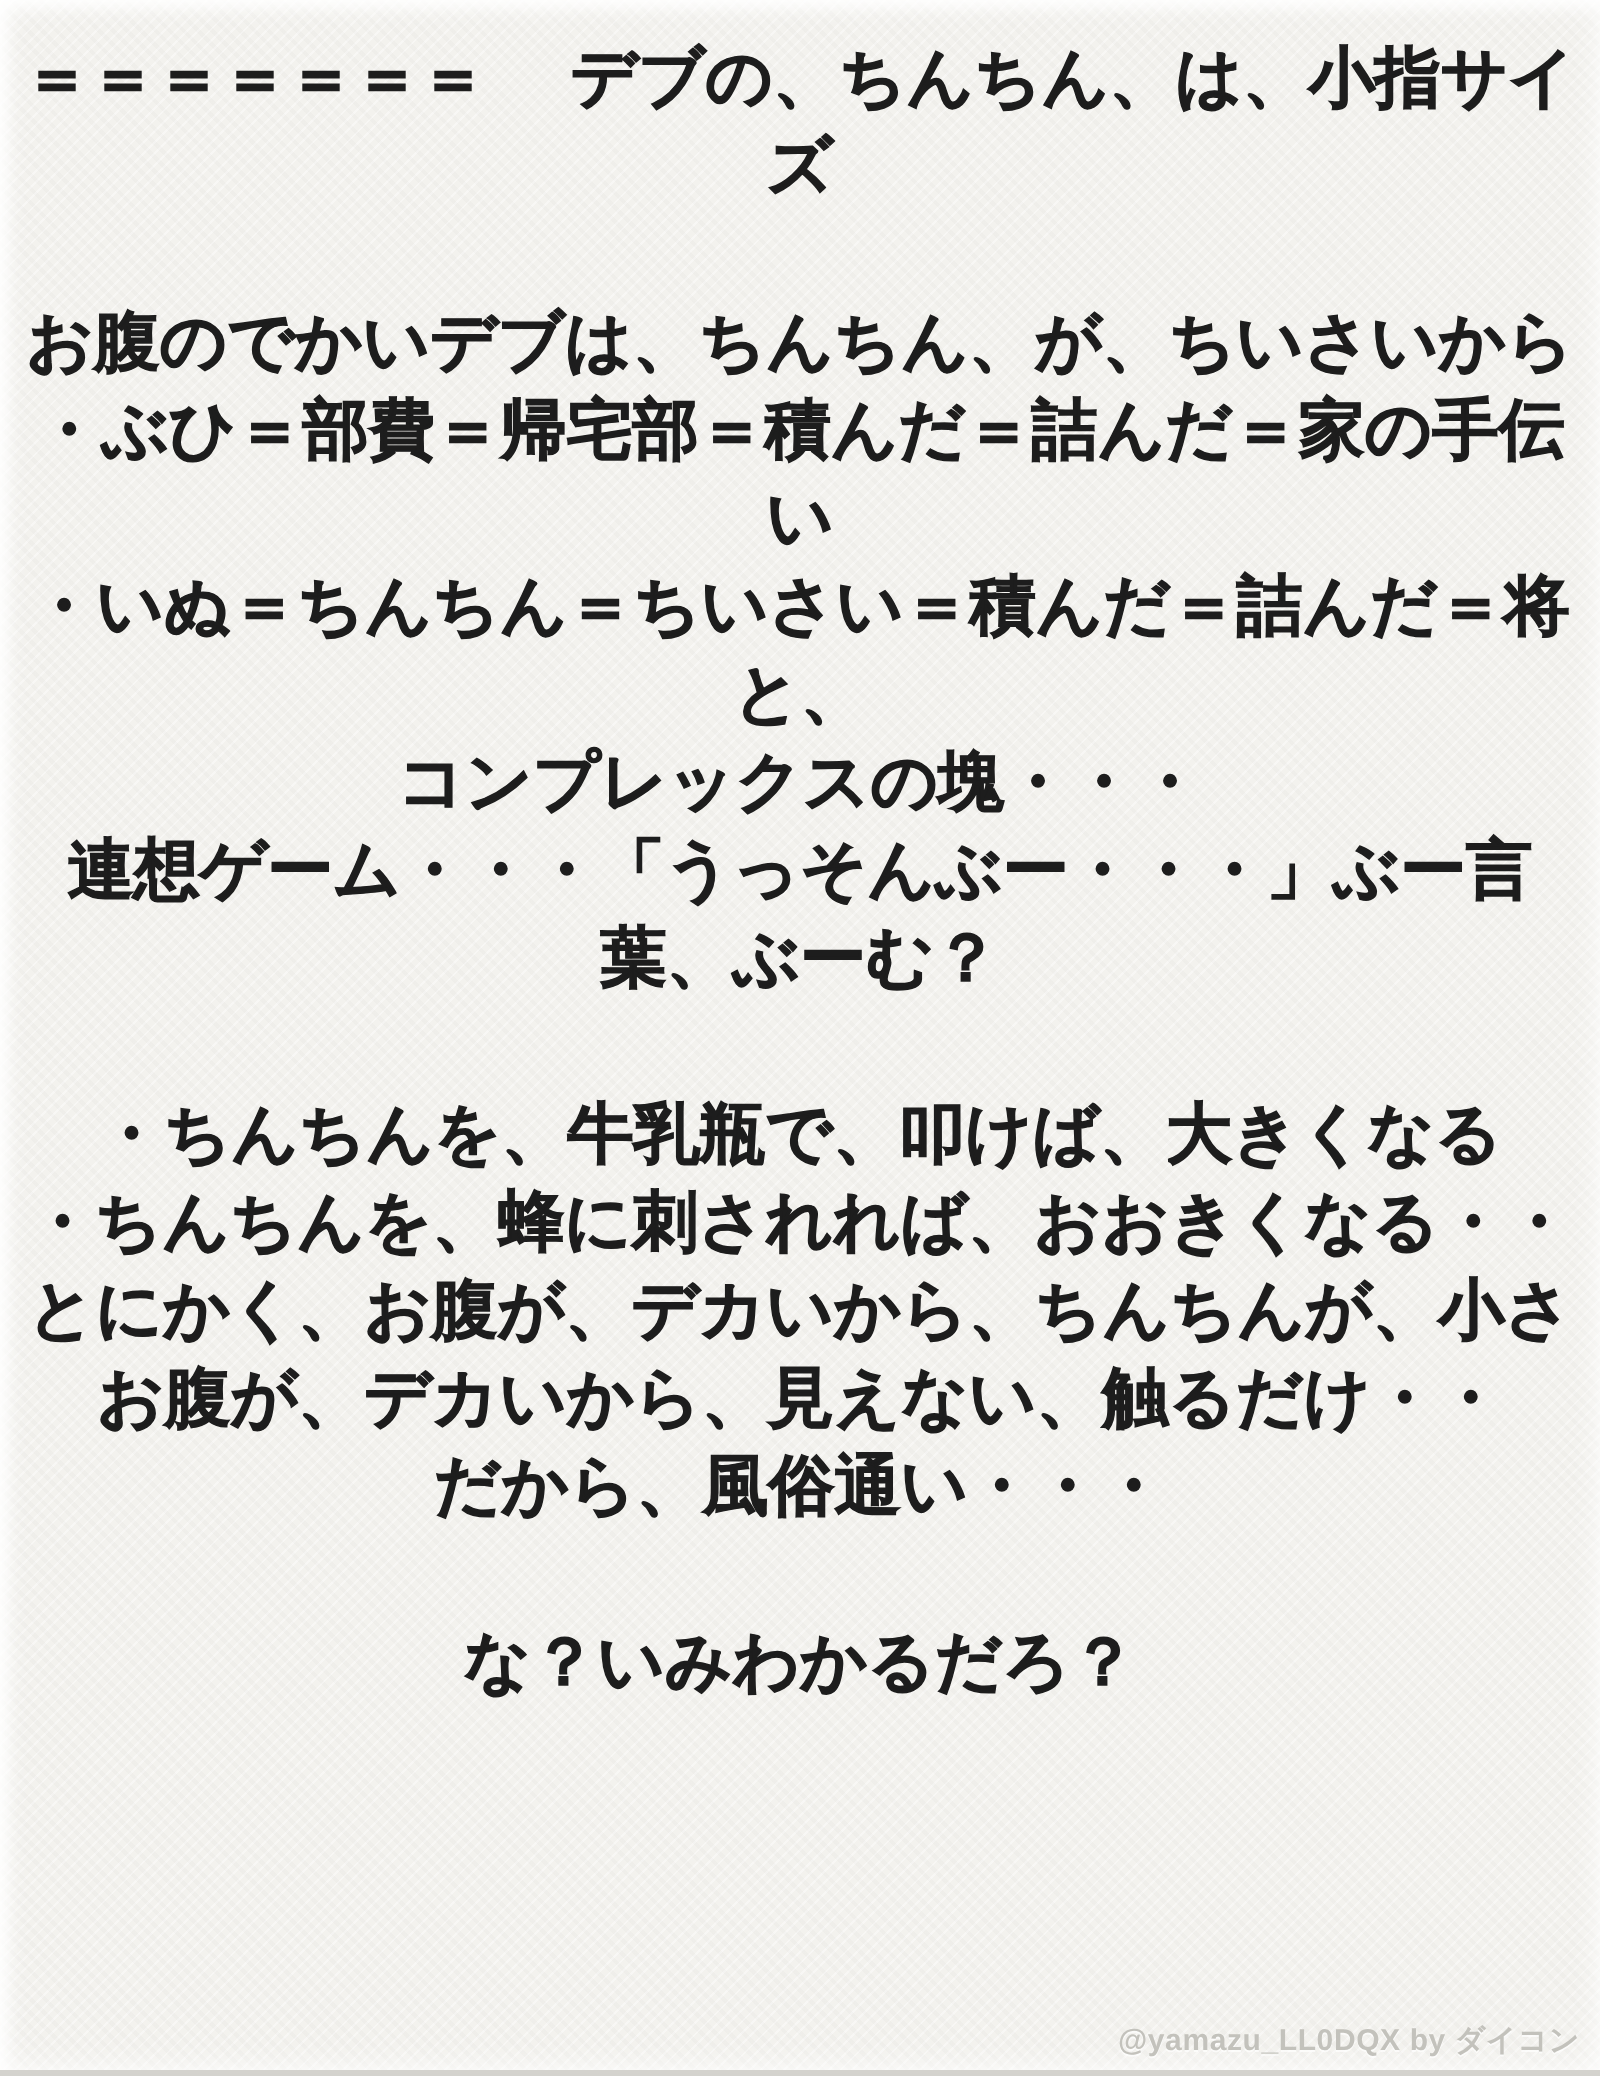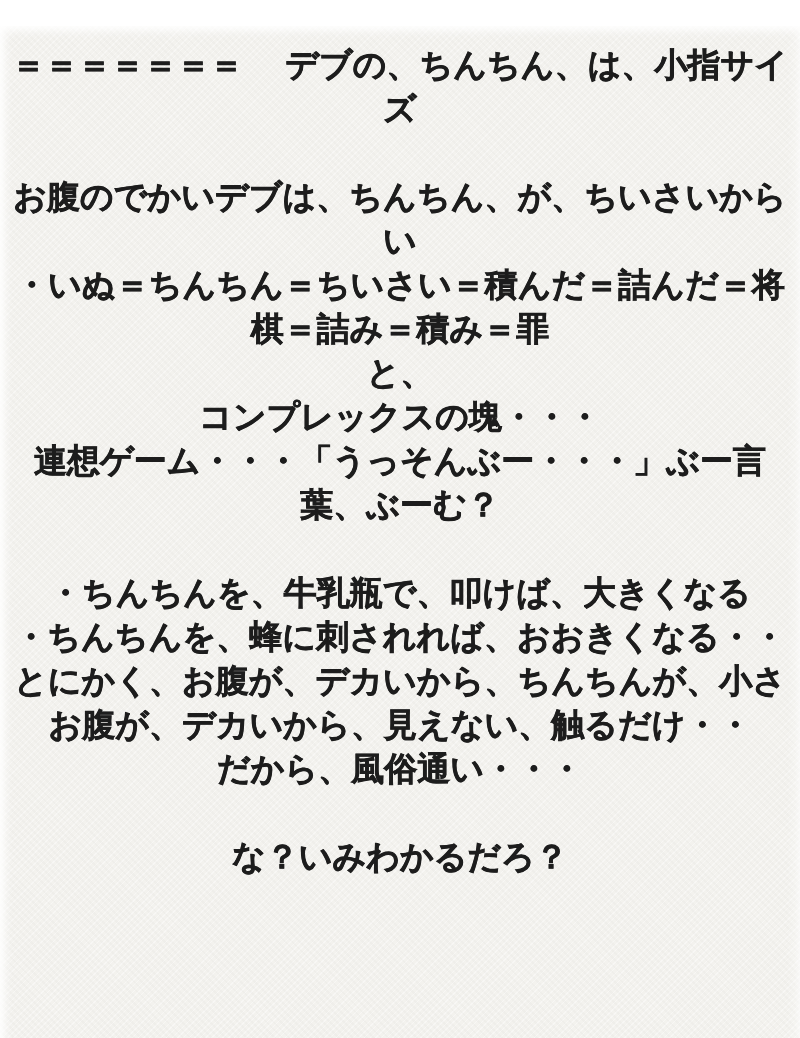--- a/index.html
+++ b/index.html
@@ -22,21 +22,20 @@
     background-image:
       repeating-linear-gradient(45deg, rgba(0,0,0,0.015) 0 2px, rgba(0,0,0,0) 2px 5px),
       repeating-linear-gradient(-45deg, rgba(255,255,255,0.4) 0 1px, rgba(255,255,255,0) 1px 4px);
     box-shadow:
       inset 0 0 16px rgba(255,255,255,0.9),
       inset 3px 3px 8px rgba(255,255,255,0.95);
     border-bottom: 3px solid #d4d3ce;
   }
   .text-block {
     padding-top: 17px;
-    margin-top: 26px;
   }
   .line {
     min-height: 44px;
     line-height: 44px;
     font-size: 33px;
     font-weight: 900;
     letter-spacing: 0px;
     color: #1d1d1d;
     text-align: center;
     white-space: nowrap;
@@ -56,23 +55,23 @@
 </style>
 </head>
 <body>
 
 <div class="page">
   <div class="text-block">
     <div class="line">＝＝＝＝＝＝＝　 デブの、ちんちん、は、小指サイ</div>
     <div class="line">ズ</div>
     <div class="line"></div>
     <div class="line">お腹のでかいデブは、ちんちん、が、ちいさいから</div>
+    <div class="line">・ぶひ＝部費＝帰宅部＝積んだ＝詰んだ＝家の手伝</div>
     <div class="line">い</div>
     <div class="line">・いぬ＝ちんちん＝ちいさい＝積んだ＝詰んだ＝将</div>
-    <div class="line">棋＝詰み＝積み＝罪</div>
     <div class="line">と、</div>
     <div class="line">コンプレックスの塊・・・</div>
     <div class="line">連想ゲーム・・・「うっそんぶー・・・」ぶー言</div>
     <div class="line">葉、ぶーむ？</div>
     <div class="line"></div>
     <div class="line">・ちんちんを、牛乳瓶で、叩けば、大きくなる</div>
     <div class="line">・ちんちんを、蜂に刺されれば、おおきくなる・・</div>
     <div class="line">とにかく、お腹が、デカいから、ちんちんが、小さ</div>
     <div class="line">お腹が、デカいから、見えない、触るだけ・・</div>
     <div class="line">だから、風俗通い・・・</div>

